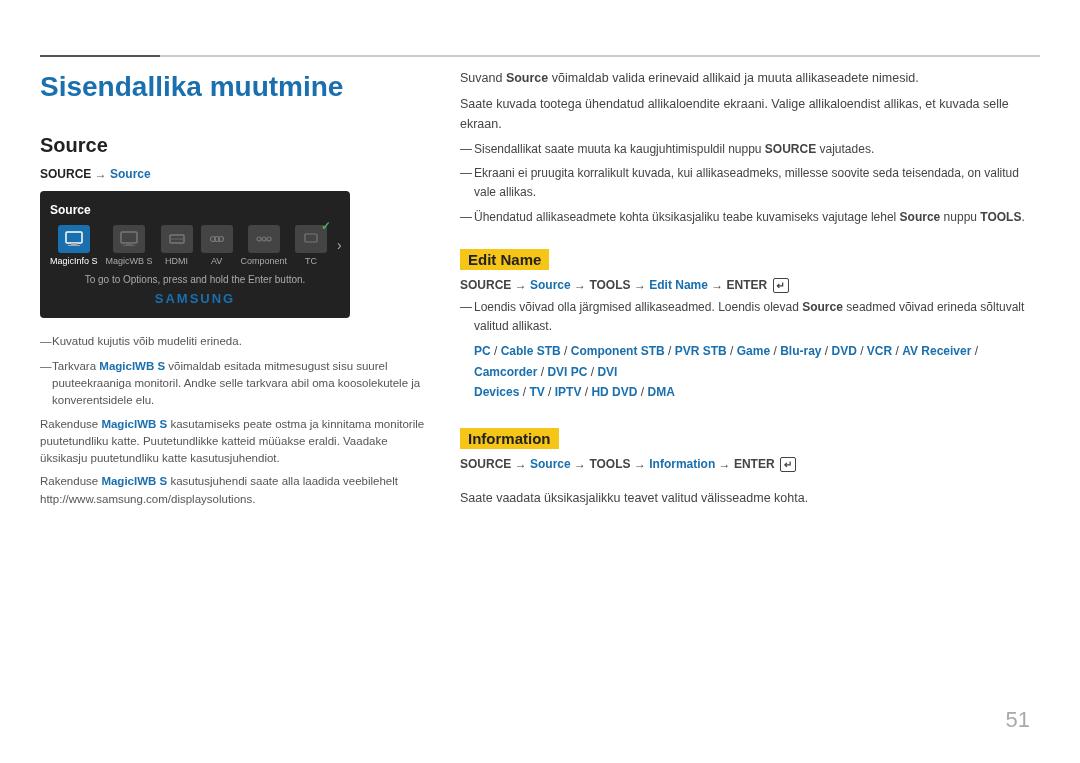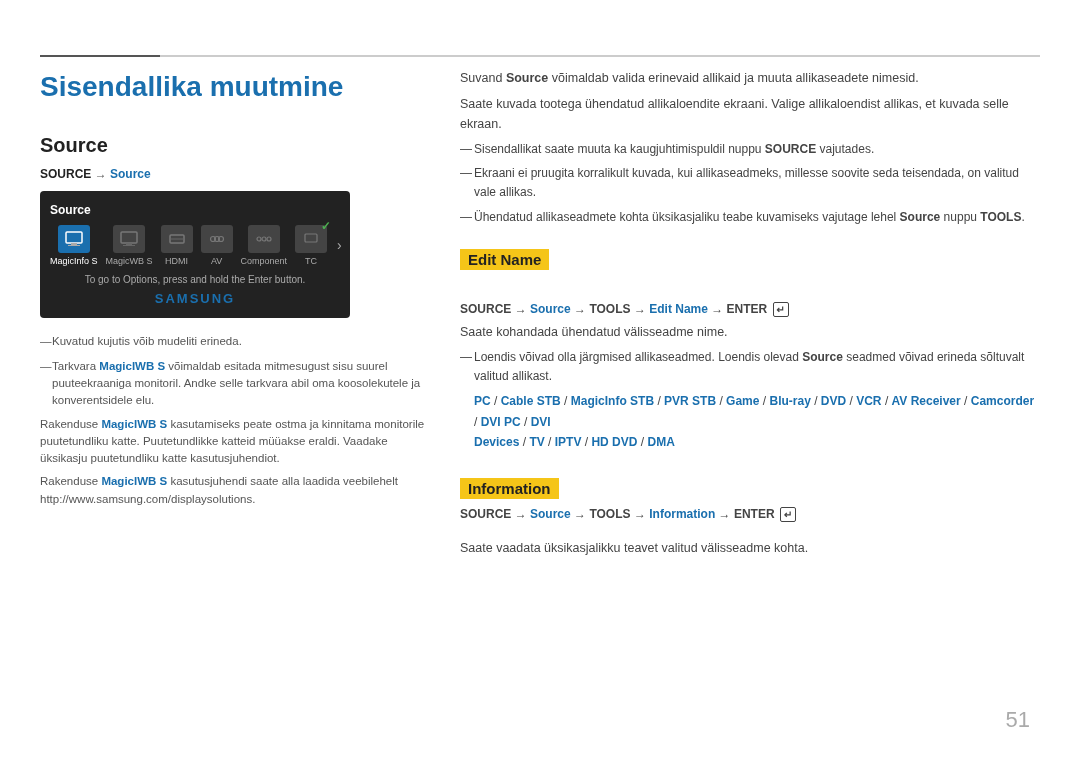--- a/index.html
+++ b/index.html
@@ -379,46 +379,43 @@
     Ekraani ei pruugita korralikult kuvada, kui allikaseadmeks, millesse soovite seda teisendada, on valitud vale allikas.
   </div>
 
   <div class="note-dash">
     Ühendatud allikaseadmete kohta üksikasjaliku teabe kuvamiseks vajutage lehel <strong>Source</strong> nuppu <strong>TOOLS</strong>.
   </div>
 
   <div style="margin-top: 14px;">
     <div class="section-heading">Edit Name</div>
 
-    <div class="cmd-line" style="margin-bottom:5px;margin-top:24px;">
+    <div class="cmd-line" style="margin-bottom:5px;">
       <span>SOURCE</span>
       <span> → </span>
       <span class="blue">Source</span>
       <span> → </span>
       <span>TOOLS</span>
       <span> → </span>
       <span class="blue">Edit Name</span>
       <span> → ENTER </span>
       <span class="enter-icon">↵</span>
     </div>
 
-    <div class="desc-text">
-      Saate kohandada ühendatud välisseadme nime.
-    </div>
 
     <div class="note-dash">
       Loendis võivad olla järgmised allikaseadmed. Loendis olevad <strong>Source</strong> seadmed võivad erineda sõltuvalt valitud allikast.
     </div>
 
     <div class="device-links">
       <span style="color:#1a6fae;font-weight:bold;">PC</span>
       <span> / </span>
       <span style="color:#1a6fae;font-weight:bold;text-align:right;">Cable STB</span>
       <span> / </span>
-      <span style="color:#1a6fae;font-weight:bold;">MagicInfo STB</span>
+      <span style="color:#1a6fae;font-weight:bold;">Component STB</span>
       <span> / </span>
       <span style="color:#1a6fae;font-weight:bold;">PVR STB</span>
       <span> / </span>
       <span style="color:#1a6fae;font-weight:bold;">Game</span>
       <span> / </span>
       <span style="color:#1a6fae;font-weight:bold;">Blu-ray</span>
       <span> / </span>
       <span style="color:#1a6fae;font-weight:bold;">DVD</span>
       <span> / </span>
       <span style="color:#1a6fae;font-weight:bold;">VCR</span>

